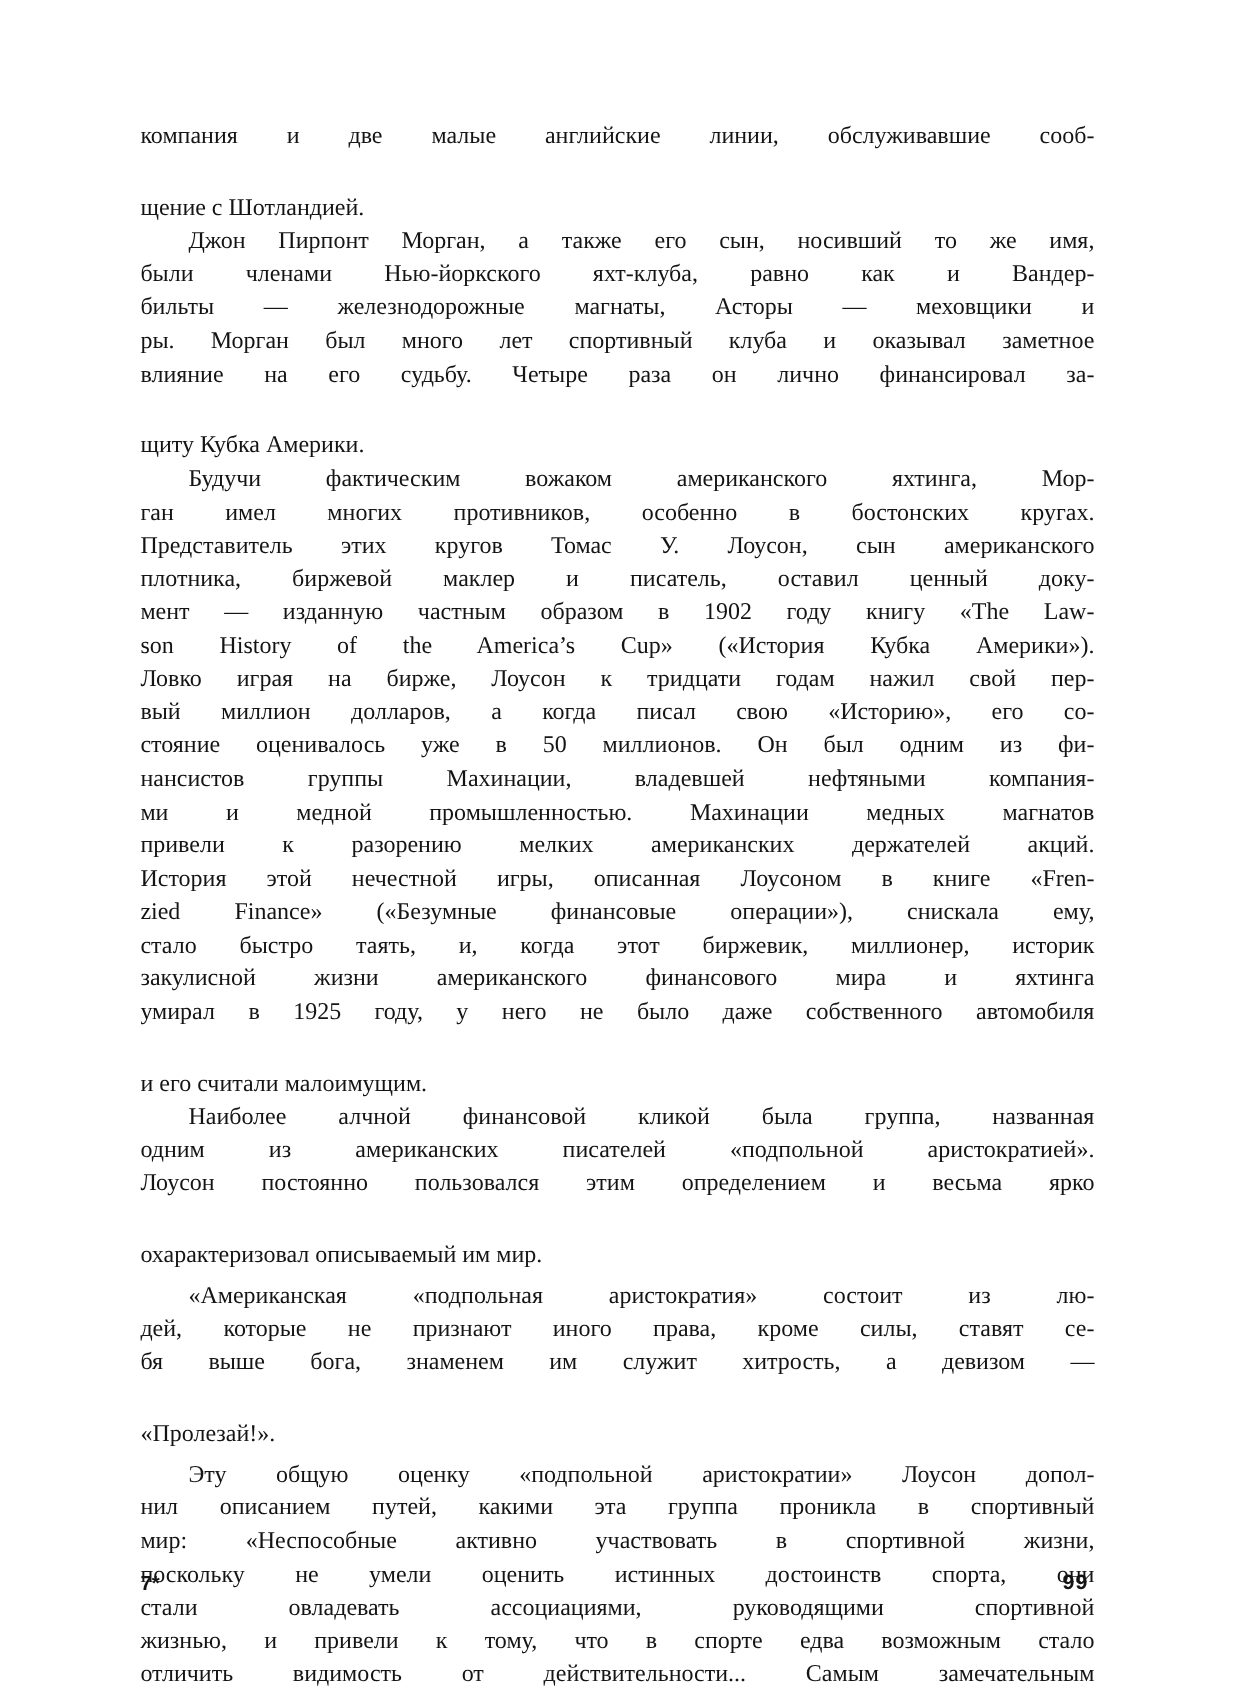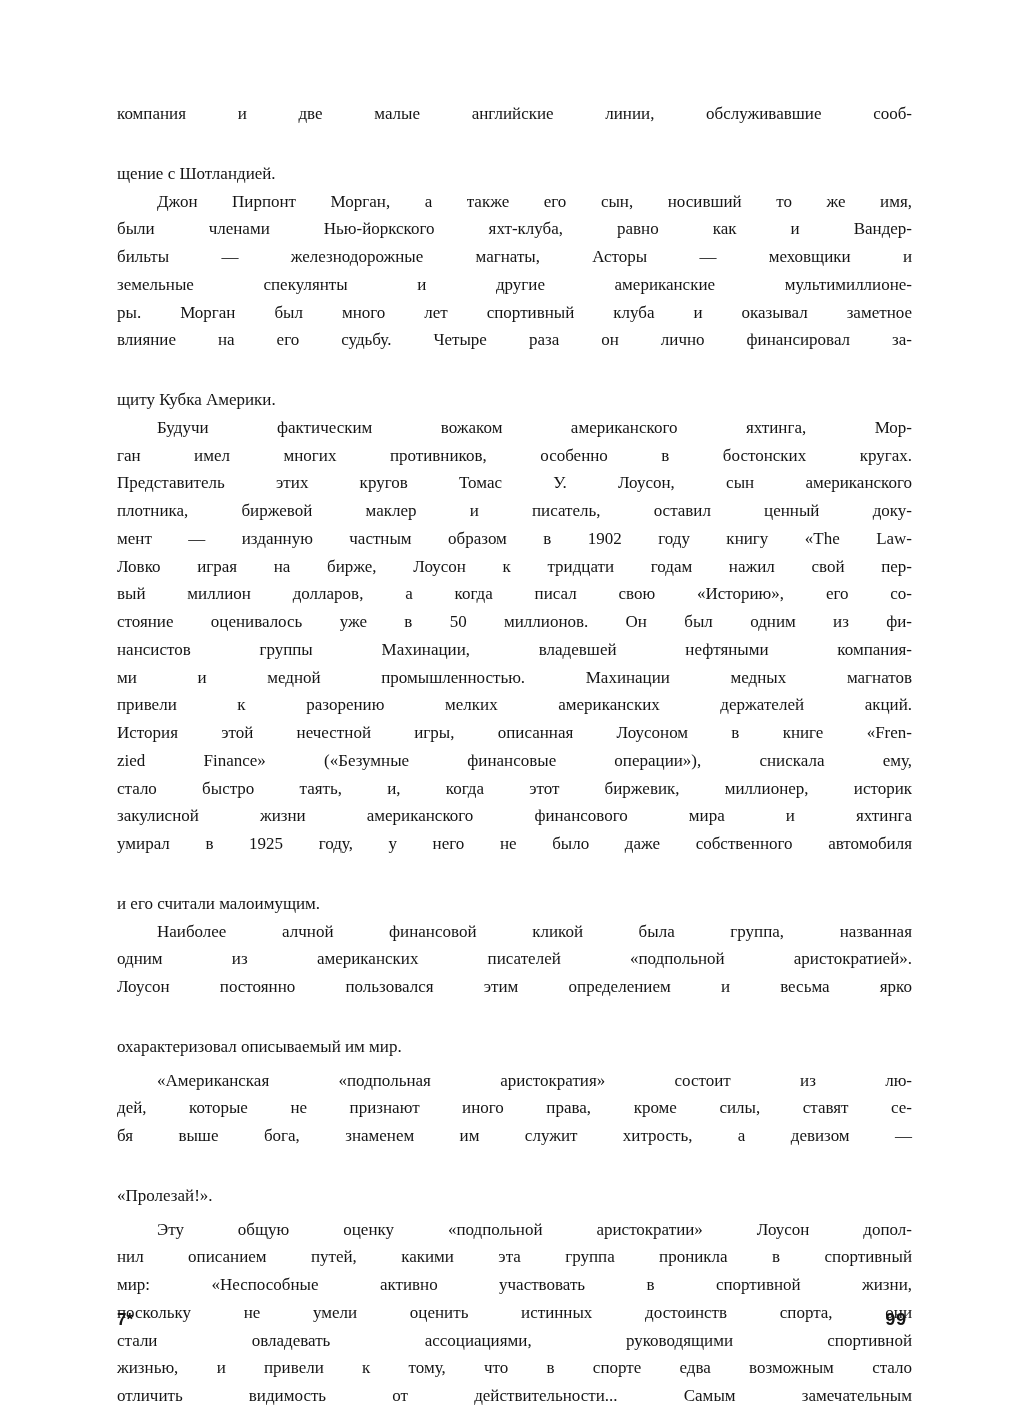--- a/index.html
+++ b/index.html
@@ -1,20 +1,20 @@
 <!DOCTYPE html>
 <html><head>
 <meta charset="utf-8">
 <style>
   html, body { margin: 0; padding: 0; background: #ffffff; }
   body { width: 1030px; height: 1411px; position: relative; overflow: hidden; }
   .page {
     position: absolute; left: 117px; top: 100px; width: 795px;
     font-family: "Liberation Serif", "DejaVu Serif", serif;
-    font-size: 17px; line-height: 27.75px; color: #141414;
+    font-size: 20px; line-height: 27.75px; color: #141414;
     font-stretch: condensed;
   }
   .line {
     display: block; white-space: nowrap; text-align: justify;
     text-align-last: justify; height: 27.75px; overflow: visible;
   }
   .line.last { text-align-last: left; margin-top: 32px; }
   .line.indent { padding-left: 40px; }
   .quote-gap { height: 6px; }
   .footer-left {
@@ -31,31 +31,31 @@
 
 <div class="page" id="page-body">
     <div>
       <span class="line">компания и две малые английские линии, обслуживавшие сооб-</span>
       <span class="line last">щение с Шотландией.</span>
     </div>
     <div>
       <span class="line indent">Джон Пирпонт Морган, а также его сын, носивший то же имя,</span>
       <span class="line">были членами Нью-йоркского яхт-клуба, равно как и Вандер-</span>
       <span class="line">бильты — железнодорожные магнаты, Асторы — меховщики и</span>
-      <span class="line">земельные спекулянты и другие американские мультимиллионе-</span>
       <span class="line">ры. Морган был много лет спортивный клуба и оказывал заметное</span>
       <span class="line">влияние на его судьбу. Четыре раза он лично финансировал за-</span>
       <span class="line last">щиту Кубка Америки.</span>
     </div>
     <div>
       <span class="line indent">Будучи фактическим вожаком американского яхтинга, Мор-</span>
       <span class="line">ган имел многих противников, особенно в бостонских кругах.</span>
       <span class="line">Представитель этих кругов Томас У. Лоусон, сын американского</span>
       <span class="line">плотника, биржевой маклер и писатель, оставил ценный доку-</span>
       <span class="line">мент — изданную частным образом в 1902 году книгу «The Law-</span>
+      <span class="line">son History of the America’s Cup» («История Кубка Америки»).</span>
       <span class="line">Ловко играя на бирже, Лоусон к тридцати годам нажил свой пер-</span>
       <span class="line">вый миллион долларов, а когда писал свою «Историю», его со-</span>
       <span class="line">стояние оценивалось уже в 50 миллионов. Он был одним из фи-</span>
       <span class="line">нансистов группы Махинации, владевшей нефтяными компания-</span>
       <span class="line">ми и медной промышленностью. Махинации медных магнатов</span>
       <span class="line">привели к разорению мелких американских держателей акций.</span>
       <span class="line">История этой нечестной игры, описанная Лоусоном в книге «Fren-</span>
       <span class="line">zied Finance» («Безумные финансовые операции»), снискала ему,</span>
       <span class="line">стало быстро таять, и, когда этот биржевик, миллионер, историк</span>
       <span class="line">закулисной жизни американского финансового мира и яхтинга</span>

